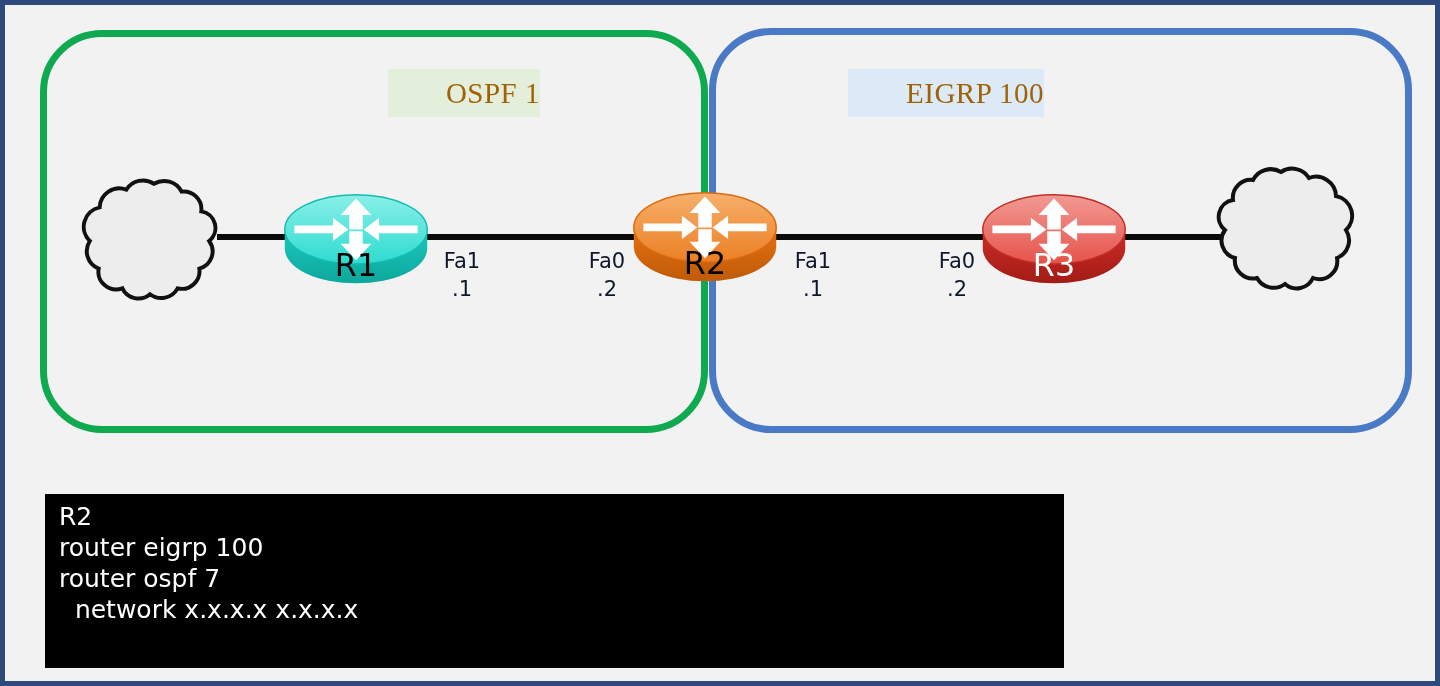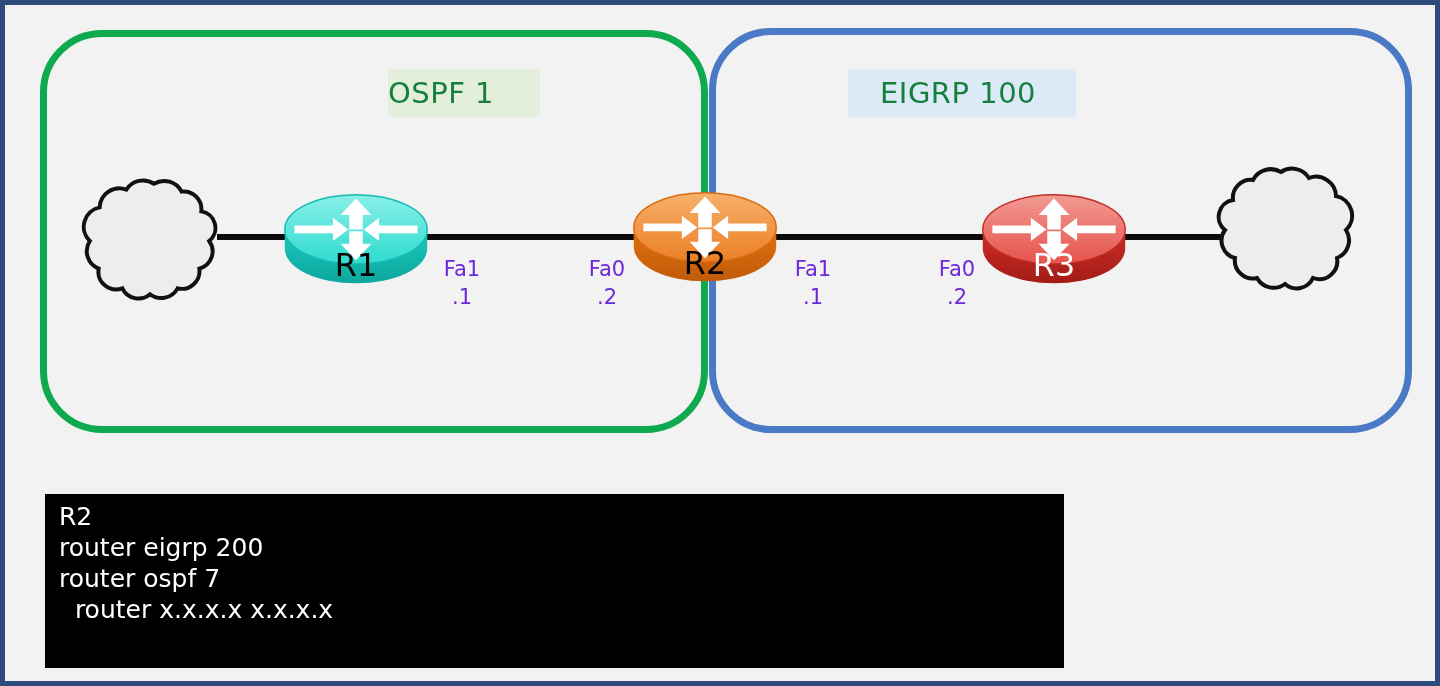--- a/index.html
+++ b/index.html
@@ -24,49 +24,49 @@
   .zone-ospf{
     left:35px;top:25px;width:668px;height:403px;
     border:7px solid var(--zone-green,#0fa94f);
   }
   .zone-eigrp{
     left:704px;top:23px;width:703px;height:405px;
     border:7px solid var(--zone-blue,#4a7ac5);
   }
   .zone-label{
     position:absolute;
-    display:flex;align-items:center;justify-content:flex-start;
-    font-size:29px;color:#15803d;
+    display:flex;align-items:center;justify-content:flex-end;
+    font-size:29px;color:#a16207;
     letter-spacing:0.5px;
+    font-family:Liberation Serif, serif;
   }
   .zone-label-ospf{
     left:383px;top:64px;width:152px;height:48px;
     background:var(--label-green-bg,#e3efdb);
   }
   .zone-label-eigrp{
     left:843px;top:64px;width:196px;height:48px;
     background:var(--label-blue-bg,#dce9f6);
-    padding-left:32px;
   }
   .cable{
     position:absolute;
     left:212px;top:229px;width:1008px;height:6px;
     background:var(--cable,#0b0b0b);
   }
   .cloud{position:absolute;}
   .cloud-left{left:70px;top:164px;width:148px;height:140px;}
   .cloud-right{left:1206px;top:151px;width:150px;height:144px;}
   .router{position:absolute;width:154px;height:98px;}
   .router-r1{left:274px;top:185px;}
   .router-r2{left:623px;top:183px;}
   .router-r3{left:972px;top:185px;}
   .iface{
     position:absolute;width:64px;
     text-align:center;
-    font-size:21px;line-height:28px;color:#6d28d9;margin-top:8px;
+    font-size:21px;line-height:28px;color:#0f172a;
   }
   .iface-1{left:425px;top:242px;}
   .iface-2{left:570px;top:242px;}
   .iface-3{left:776px;top:242px;}
   .iface-4{left:920px;top:242px;}
   .console{
     position:absolute;
     left:40px;top:489px;width:1019px;height:174px;
     box-sizing:border-box;
     background:var(--console-bg,#000000);
@@ -186,18 +186,18 @@
     <div>Fa1</div>
     <div>.1</div>
   </div>
   <div class="iface iface-4">
     <div>Fa0</div>
     <div>.2</div>
   </div>
 
   <div class="console">
     <div class="line">R2</div>
-    <div class="line">router eigrp 200</div>
+    <div class="line">router eigrp 100</div>
     <div class="line">router ospf 7</div>
-    <div class="line">  router x.x.x.x x.x.x.x</div>
+    <div class="line">  network x.x.x.x x.x.x.x</div>
   </div>
 
 </div>
 
 </body></html>

